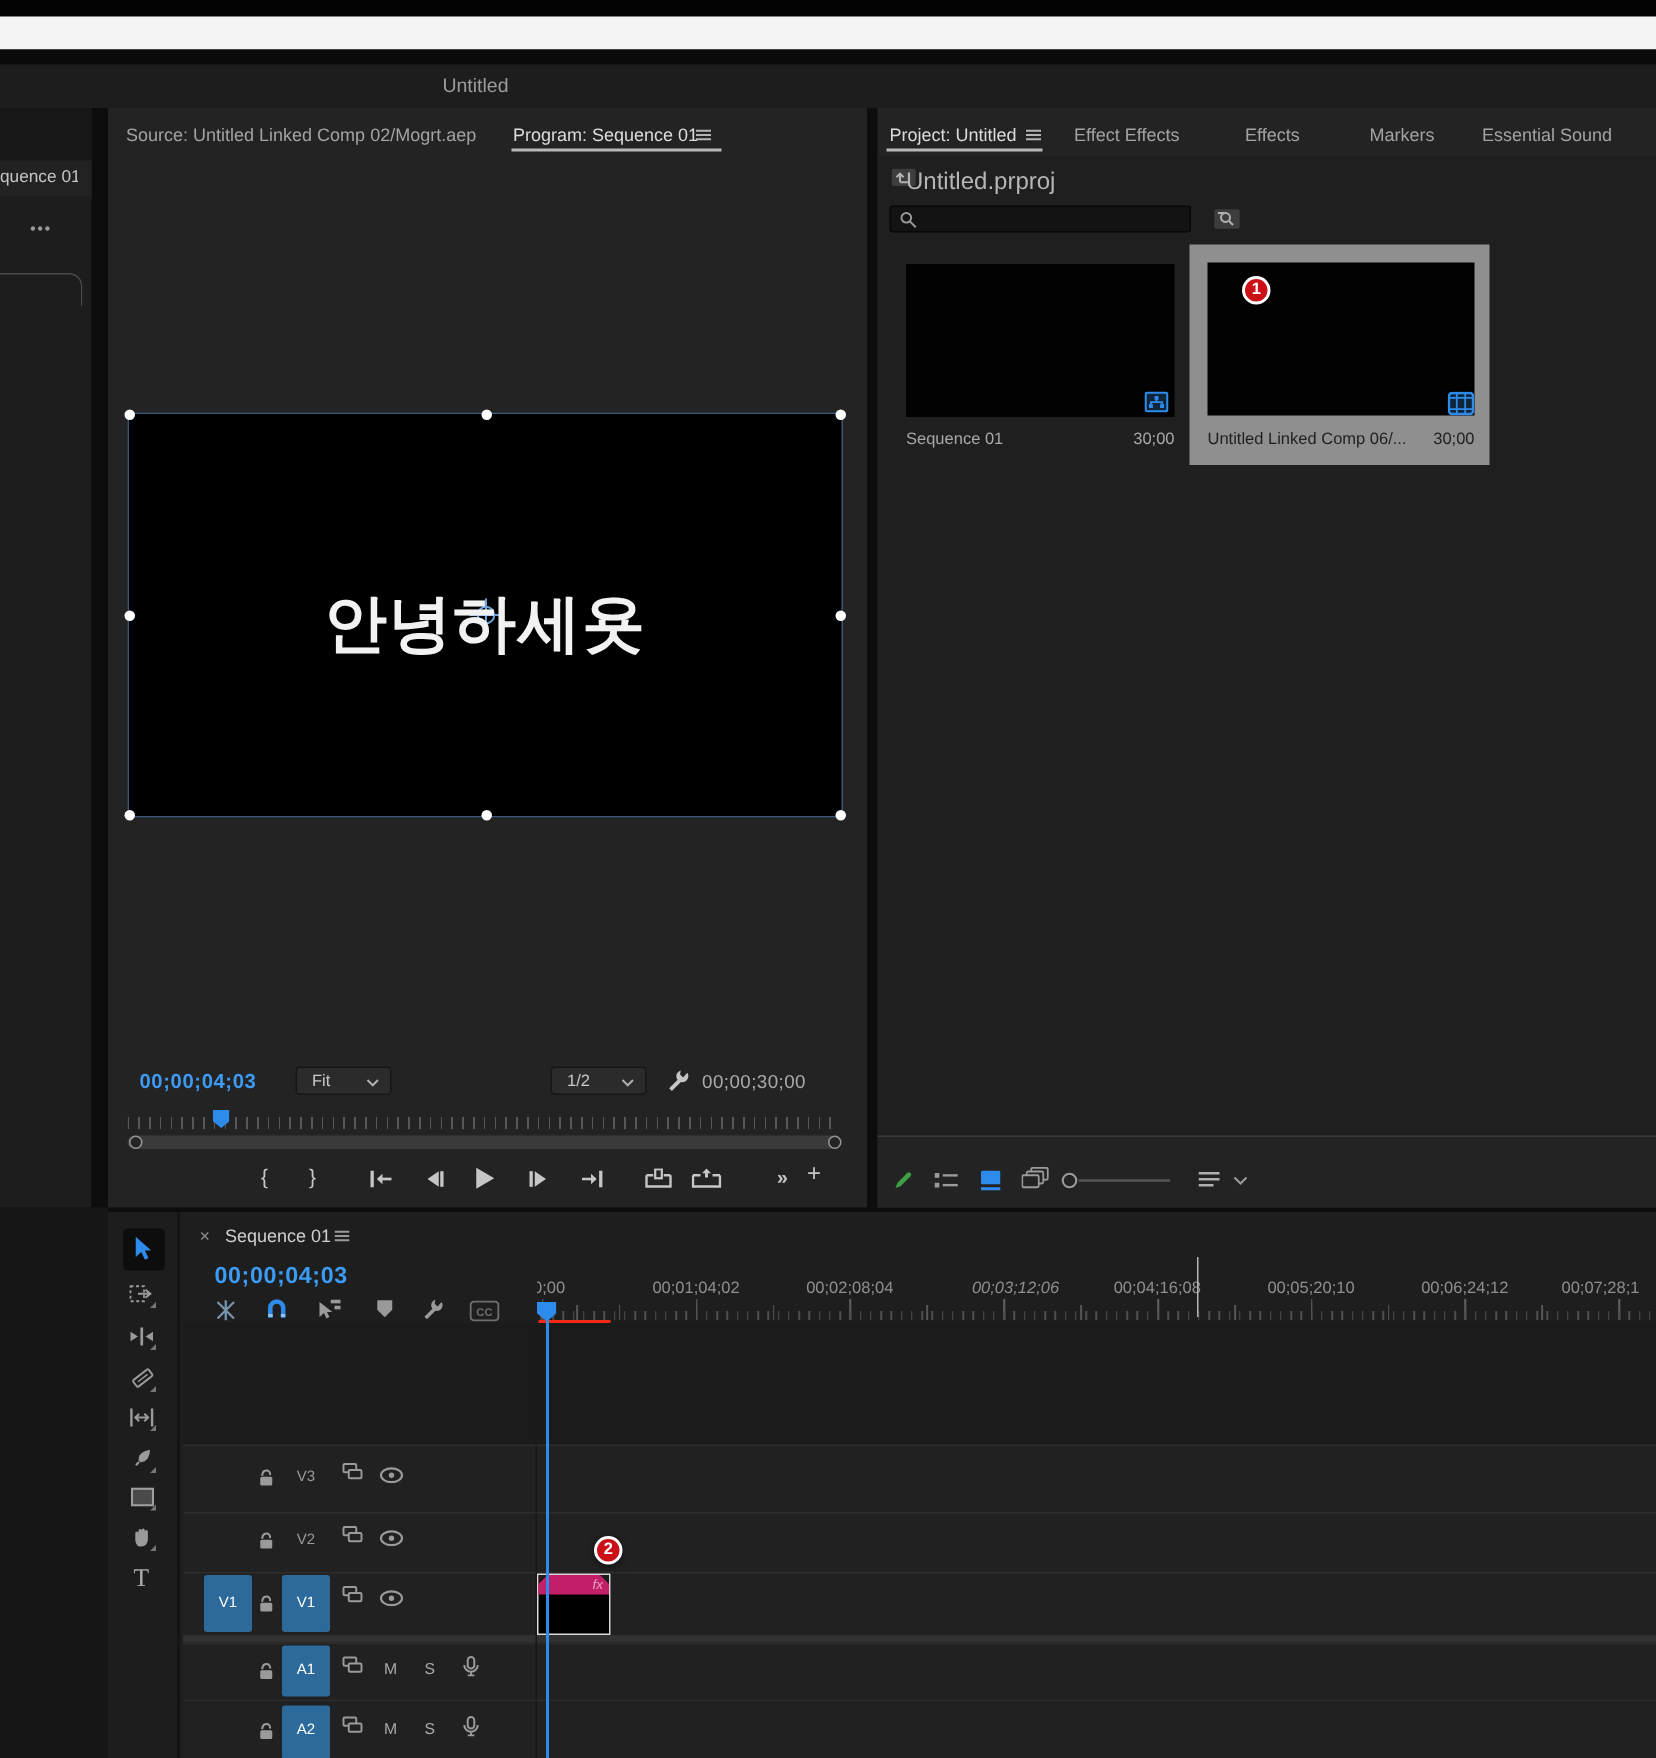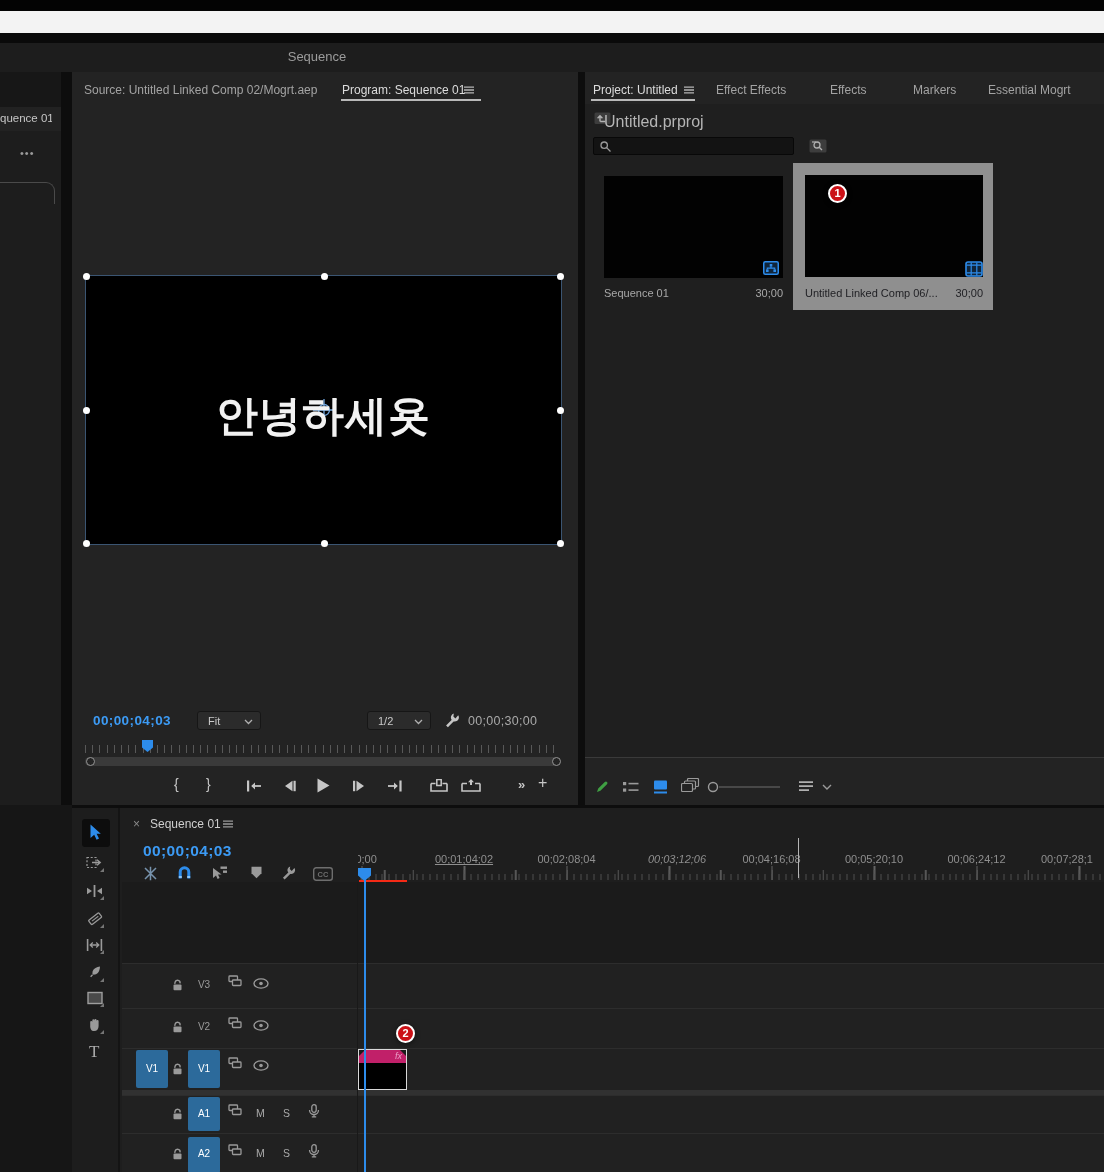--- a/index.html
+++ b/index.html
@@ -95,21 +95,21 @@
       clip-path:polygon(0 0,100% 0,100% 58%,50% 100%,0 58%); }
   #lane-sep { left:357px; top:882px; width:1px; height:290px; background:#191919; }
 </style>
 </head>
 <body>
 
 <div class="abs" id="bar-top-black"></div>
 <div class="abs" id="bar-white"></div>
 <div class="abs" id="bar-black2"></div>
 <div class="abs" id="titlebar"></div>
-<div class="txt" id="window-title">Sequence</div>
+<div class="txt" id="window-title">Untitled</div>
 
 <div class="abs" id="left-panel"></div>
 <div class="abs" id="left-tabstrip"></div>
 <div class="abs" id="left-tab"></div>
 <div class="txt" id="left-tab-label">quence 01</div>
 <div class="txt" id="left-more">•••</div>
 <div class="abs" id="left-corner"></div>
 
 <div class="abs" id="monitor-panel"></div>
 <div class="txt tab-label" style="left:84px; top:83px;">Source: Untitled Linked Comp 02/Mogrt.aep</div>
@@ -217,21 +217,21 @@
 <div class="txt tab-label active" style="left:593px; top:83px;">Project: Untitled</div>
 <div class="abs" style="left:684px; top:86px;">
   <svg width="10" height="8">
       <path d="M0 1.2h10M0 4h10M0 6.8h10" stroke="#b5b5b5" stroke-width="1.3"></path>
     </svg>
 </div>
 <div class="abs tab-underline" style="left:591px; top:99px; width:104px;"></div>
 <div class="txt tab-label" style="left:716px; top:83px;">Effect Effects</div>
 <div class="txt tab-label" style="left:830px; top:83px;">Effects</div>
 <div class="txt tab-label" style="left:913px; top:83px;">Markers</div>
-<div class="txt tab-label" style="left:988px; top:83px;">Essential Mogrt</div>
+<div class="txt tab-label" style="left:988px; top:83px;">Essential Sound</div>
 
 <div class="abs" style="left:594px; top:111px;">
   <svg width="17" height="14">
       <rect x="0.5" y="1.5" width="16" height="11.5" rx="1.5" fill="#3d3d3d"></rect>
       <path d="M6 10.5 V5.5 M3.6 7.2 L6 4.8 L8.4 7.2 M6.2 10.5 h5" stroke="#b2b2b2" stroke-width="1.4" fill="none"></path>
     </svg>
 </div>
 <div class="txt" style="left:604px; top:113px; font-size:16px; color:#b5b5b5;">Untitled.prproj</div>
 
 <div class="abs" id="search-box">
@@ -424,21 +424,21 @@
 </div>
 <div class="abs" style="left:313px; top:867px;">
   <svg width="20" height="14">
       <rect x="0.7" y="0.7" width="18.6" height="12.6" rx="2.5" fill="none" stroke="#6e6e6e" stroke-width="1.4"></rect>
       <text x="10" y="10.2" text-anchor="middle" font-size="7.5" font-weight="bold" fill="#6e6e6e" font-family="Liberation Sans,sans-serif">CC</text>
     </svg>
 </div>
 
 <div class="abs" id="ruler">
   <div class="ruler-label" style="left:-51.5px;">;00;00</div>
-  <div class="ruler-label" style="left:51px;text-decoration:underline;">00;01;04;02</div>
+  <div class="ruler-label" style="left:51px;">00;01;04;02</div>
   <div class="ruler-label" style="left:153.5px;">00;02;08;04</div>
   <div class="ruler-label" style="left:264px;font-style:italic;">00;03;12;06</div>
   <div class="ruler-label" style="left:358.5px;">00;04;16;08</div>
   <div class="ruler-label" style="left:461px;">00;05;20;10</div>
   <div class="ruler-label" style="left:563.5px;">00;06;24;12</div>
   <div class="ruler-label" style="left:666px; text-align:left; padding-left:17px;">00;07;28;1</div>
   <div id="ticks-major"></div>
   <div id="ticks-med"></div>
   <div id="ticks-minor"></div>
 </div>

